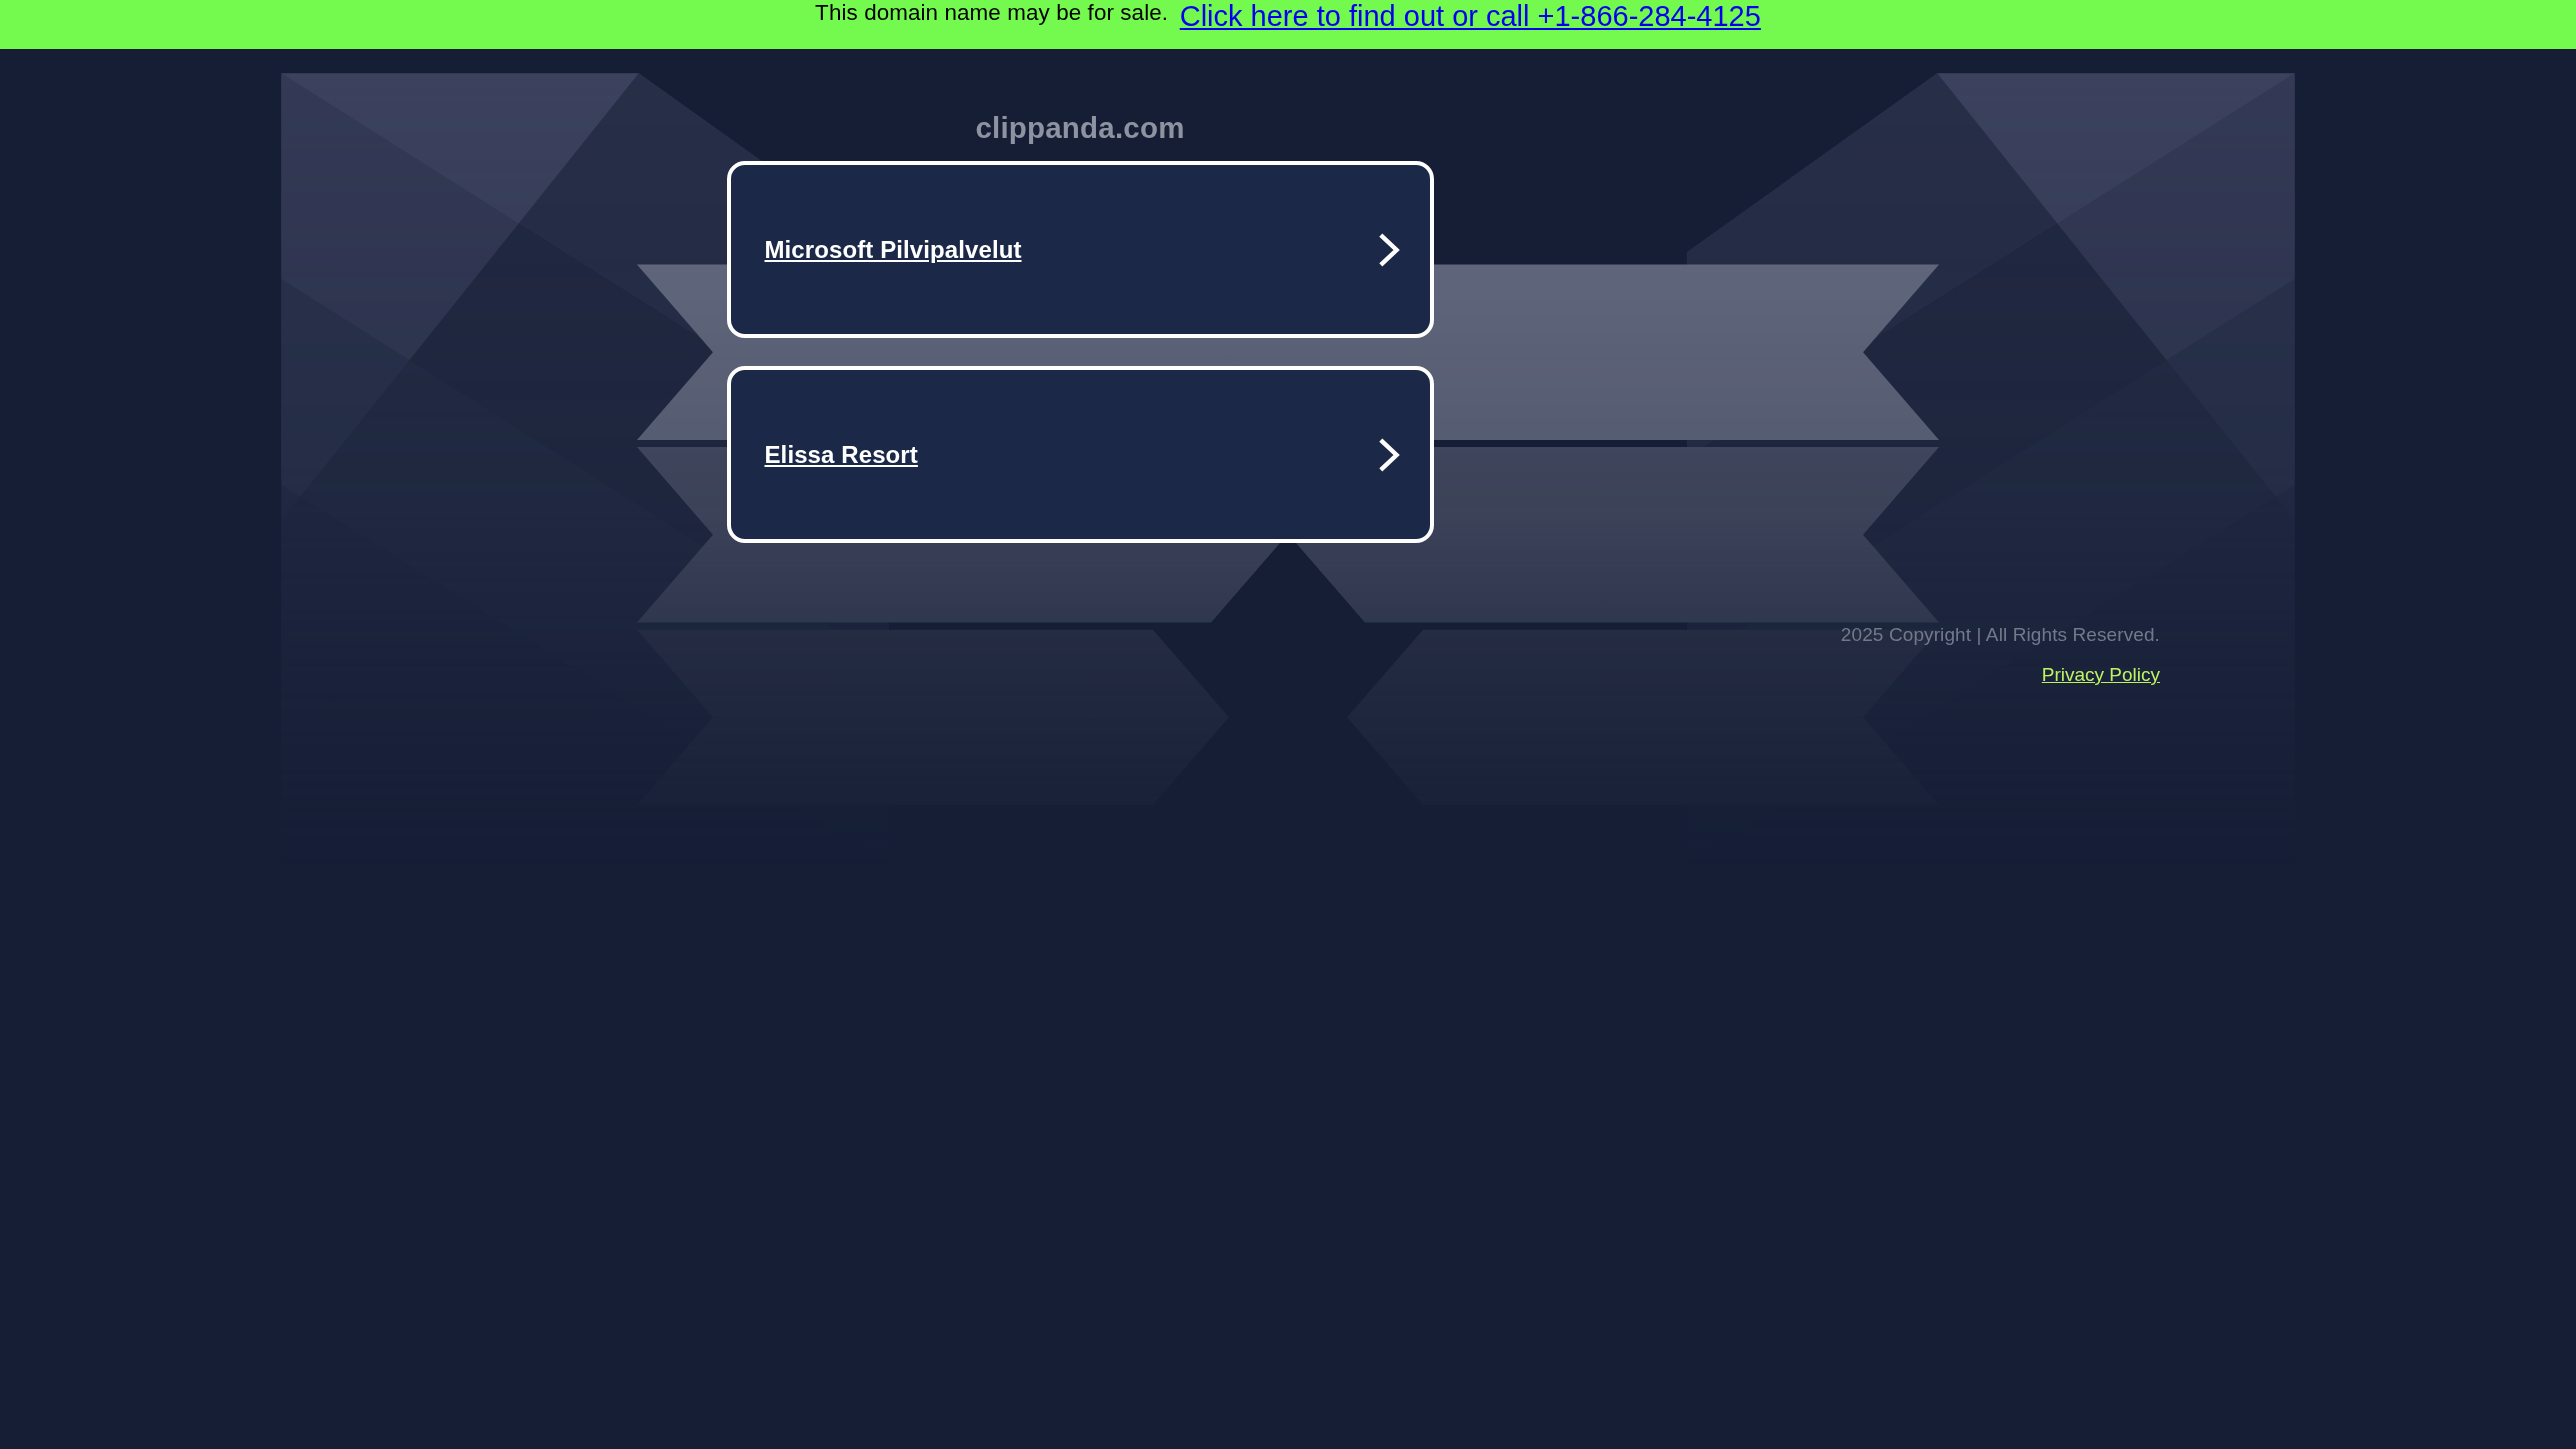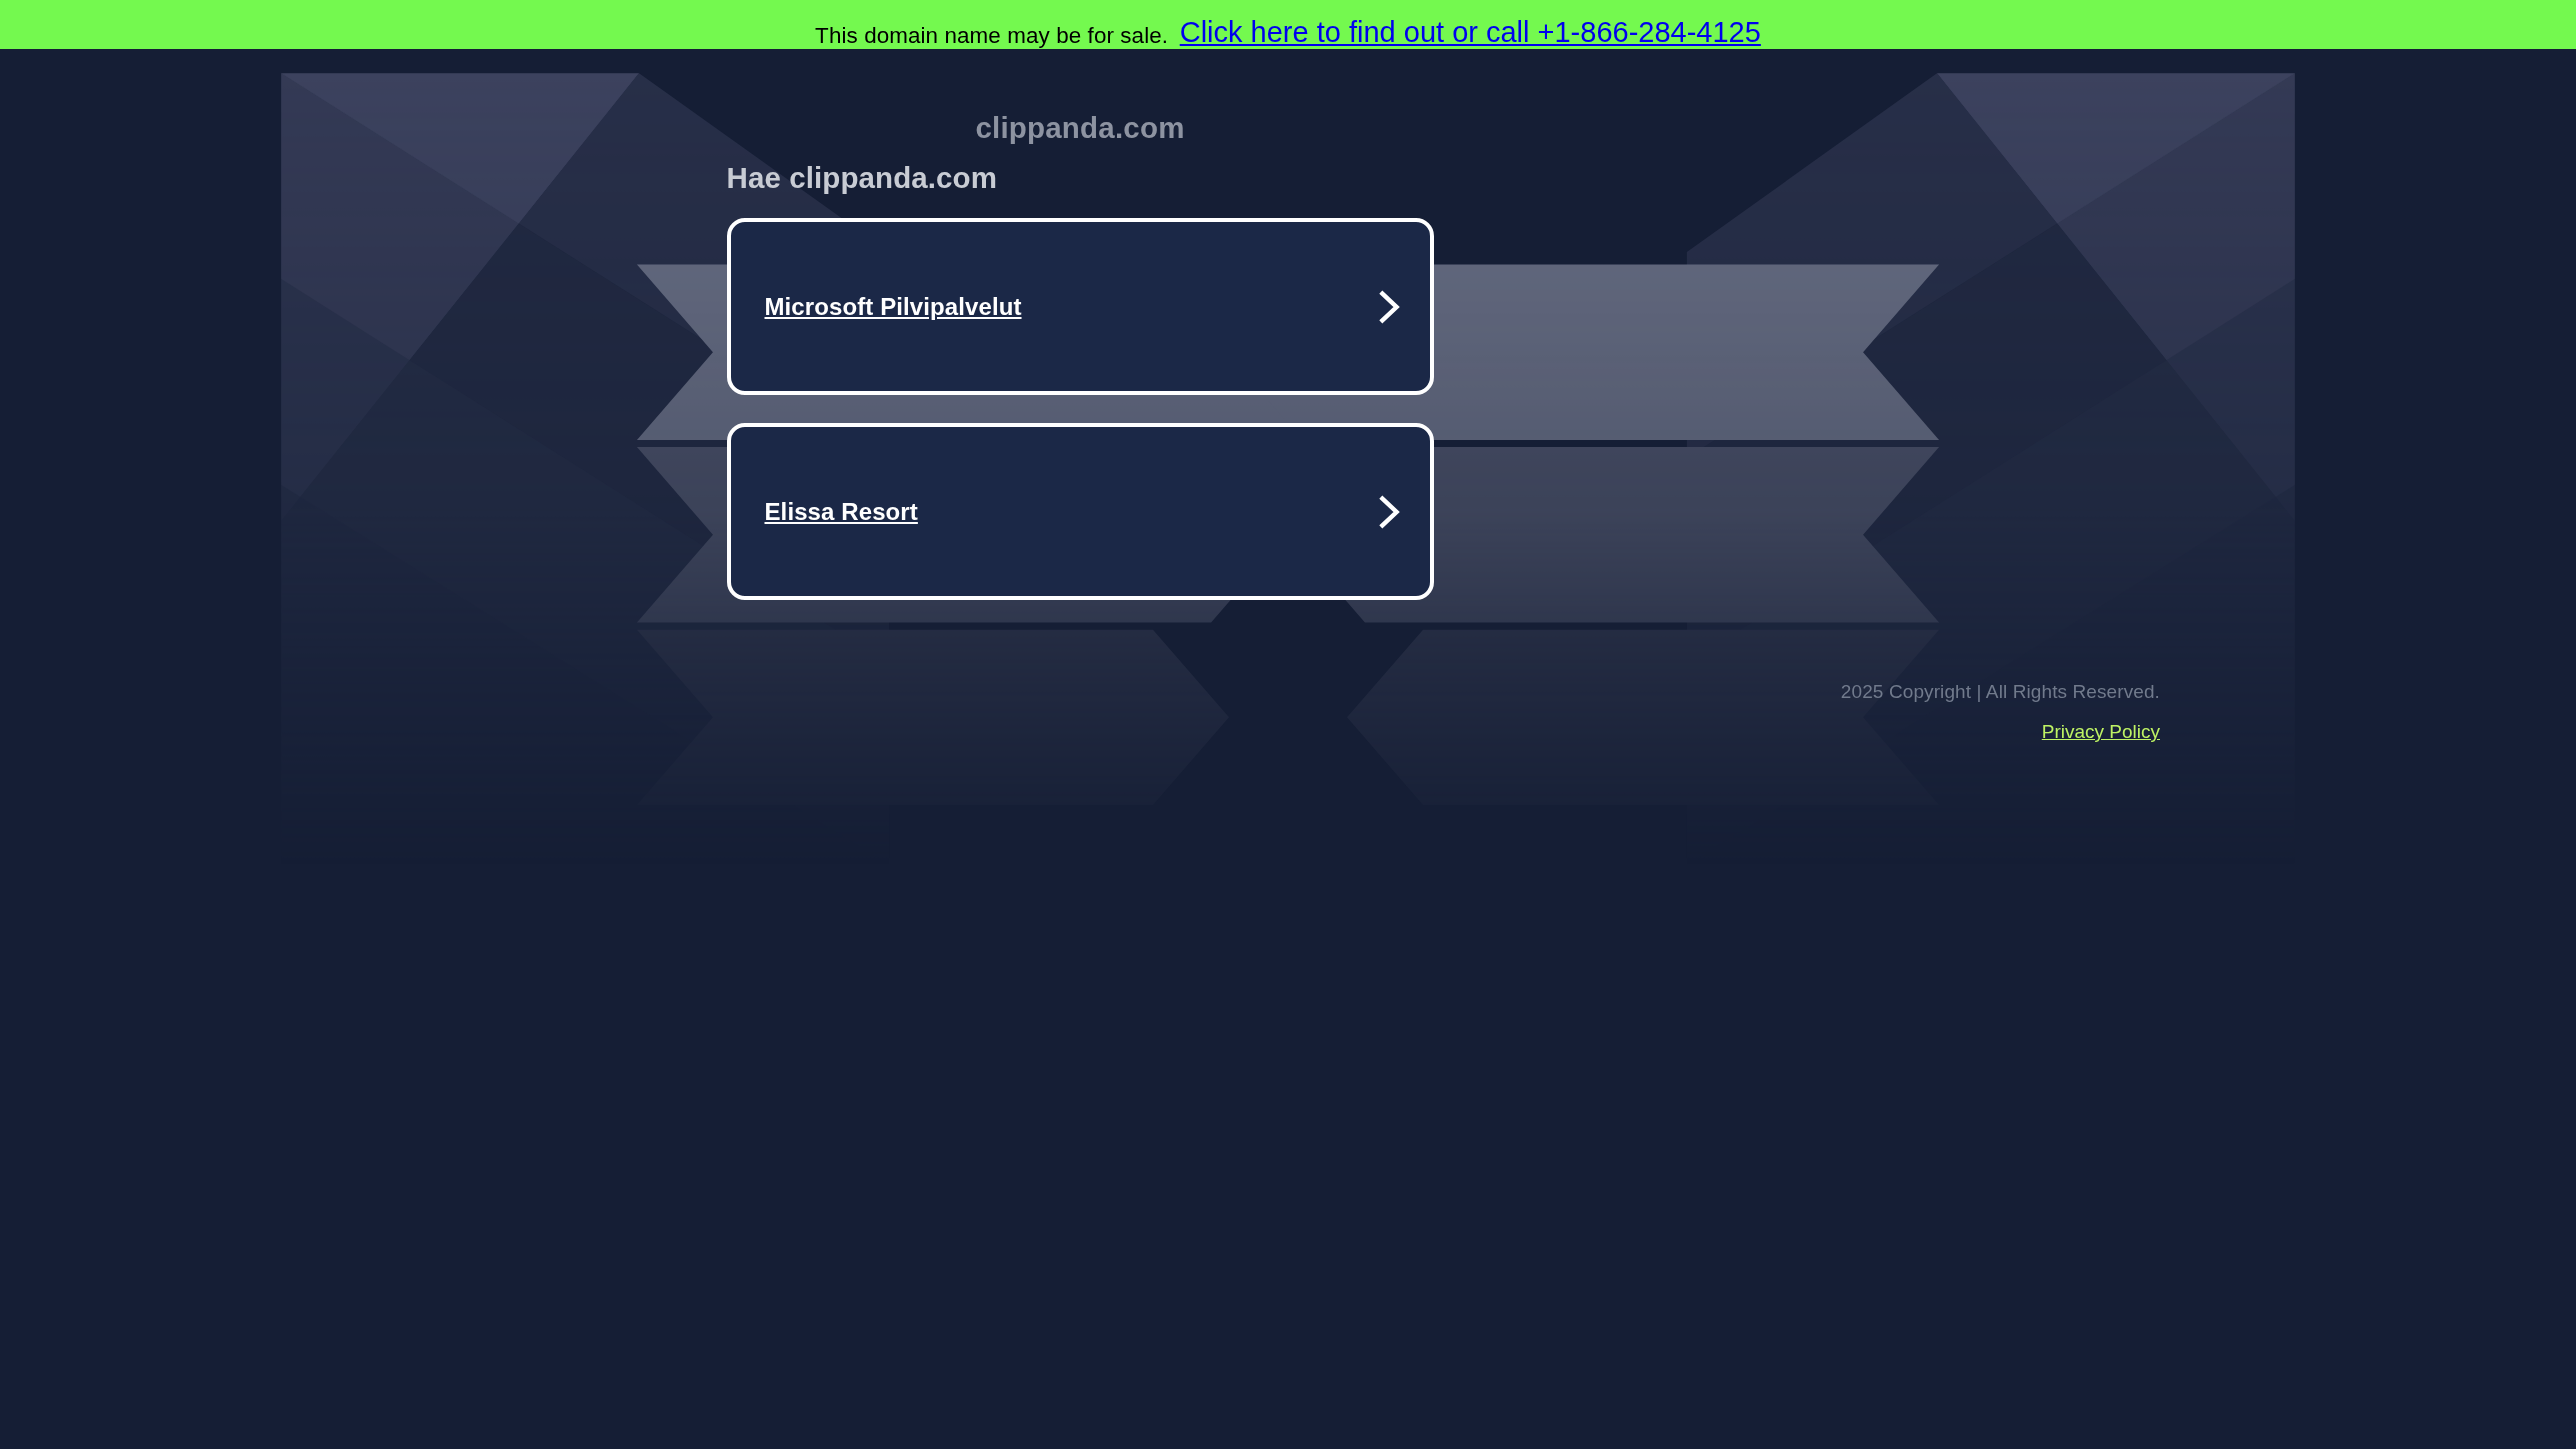--- a/index.html
+++ b/index.html
@@ -18,21 +18,21 @@
 
   
   .sale-banner {
     position: absolute;
     top: 0;
     left: 0;
     width: 2576px;
     height: 49px;
     background: #74f94f;
     display: flex;
-    align-items: flex-end;
+    align-items: flex-start;
     justify-content: center;
     box-sizing: border-box;
     z-index: 40;
   }
   .sale-banner-text {
     font-size: 22.4px;
     color: #000000;
     letter-spacing: 0.1px;
     white-space: nowrap;
   }
@@ -192,21 +192,20 @@
     </g>
   </svg>
 </div>
 
 <div class="content">
 
   <h1 class="domain-title">clippanda.com</h1>
 
   <div class="card-column">
 
-    <h2 class="search-heading">Hae clippanda.com</h2>
 
     <a class="offer-card" href="#">
       <span class="offer-card-label">Microsoft Pilvipalvelut</span>
       <span class="chevron-icon">
         <svg width="23" height="34" viewBox="0 0 26 38" xmlns="http://www.w3.org/2000/svg">
           <polyline points="5,4 21,19 5,34" fill="none" stroke="#ffffff" stroke-width="5" stroke-linecap="square" stroke-linejoin="miter"></polyline>
         </svg>
       </span>
     </a>
 

